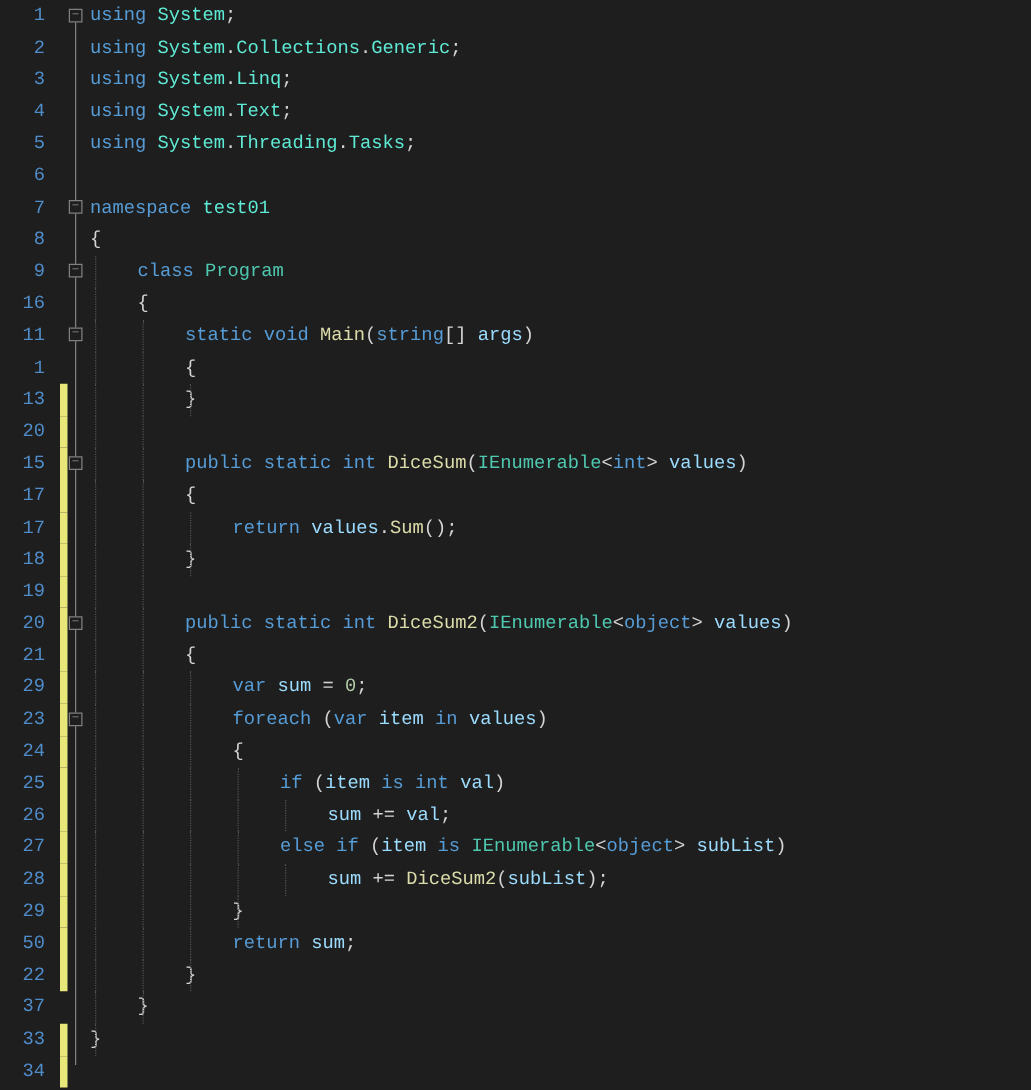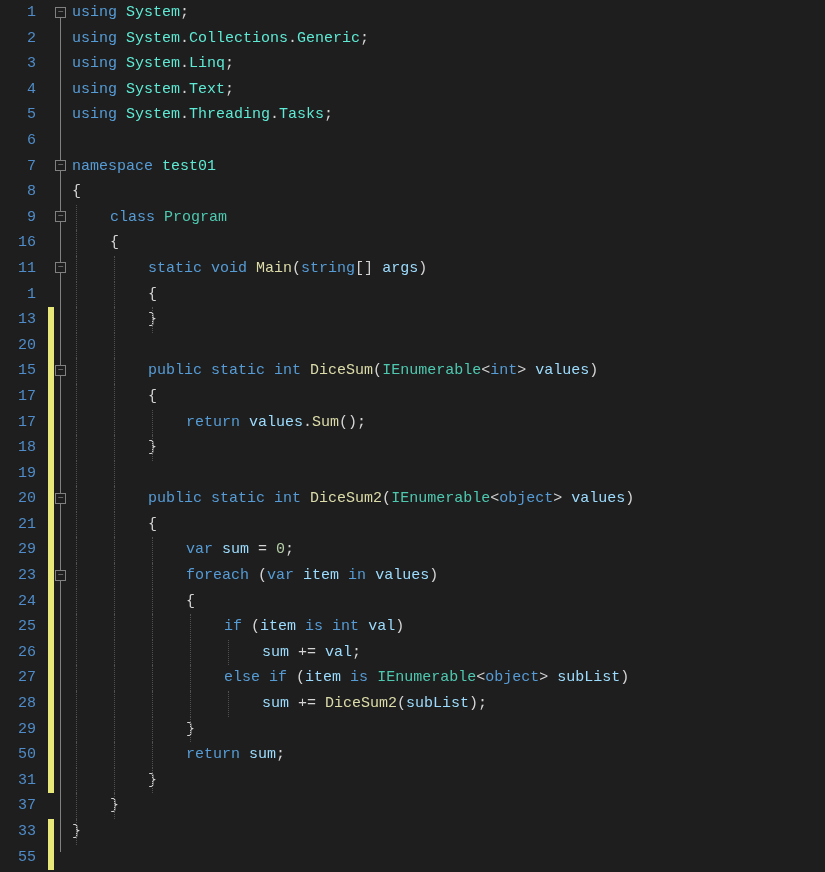--- a/index.html
+++ b/index.html
@@ -118,24 +118,24 @@
       <div class="gutter-line">21</div>
       <div class="gutter-line">29</div>
       <div class="gutter-line">23</div>
       <div class="gutter-line">24</div>
       <div class="gutter-line">25</div>
       <div class="gutter-line">26</div>
       <div class="gutter-line">27</div>
       <div class="gutter-line">28</div>
       <div class="gutter-line">29</div>
       <div class="gutter-line">50</div>
-      <div class="gutter-line">31</div>
+      <div class="gutter-line">22</div>
       <div class="gutter-line">37</div>
       <div class="gutter-line">33</div>
-      <div class="gutter-line">55</div>
+      <div class="gutter-line">34</div>
     </div>
   <div class="change-bar" id="changebar">
       <div class="nomark"></div>
       <div class="nomark"></div>
       <div class="nomark"></div>
       <div class="nomark"></div>
       <div class="nomark"></div>
       <div class="nomark"></div>
       <div class="nomark"></div>
       <div class="nomark"></div>

